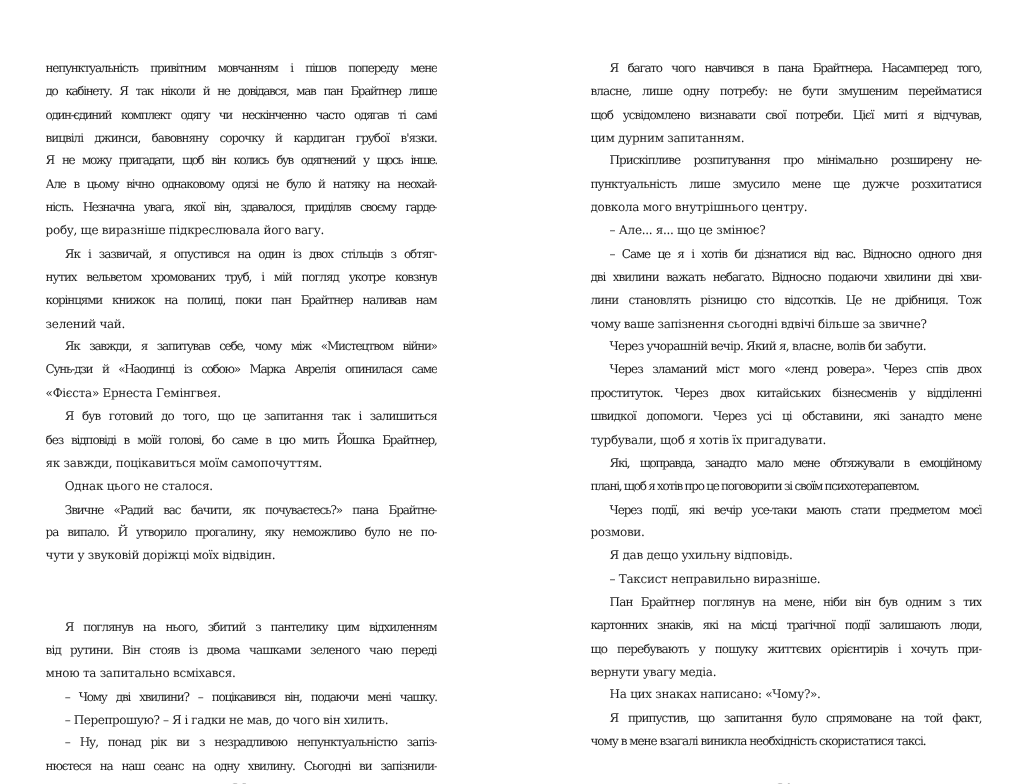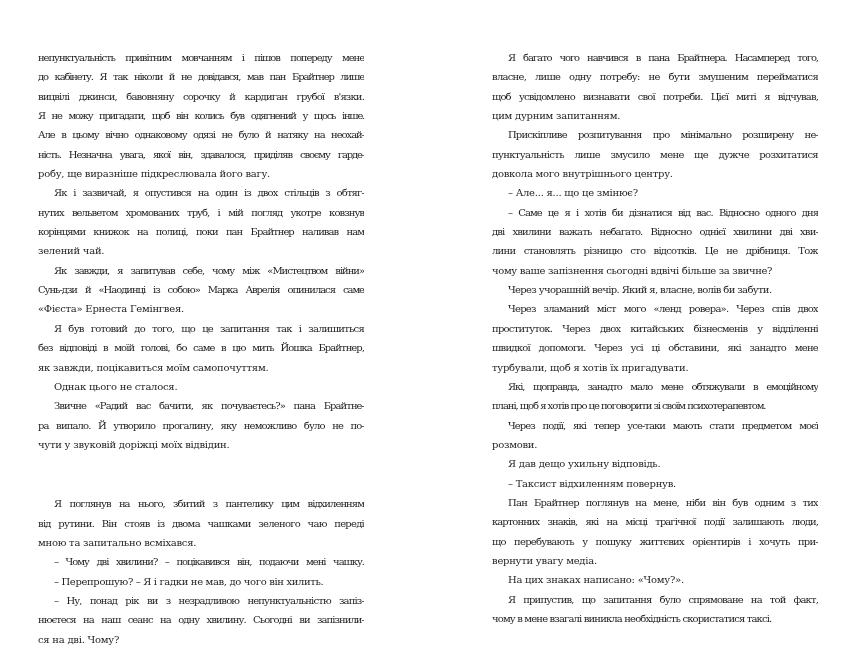--- a/index.html
+++ b/index.html
@@ -17,20 +17,21 @@
   .left .page-number { left: 180px; }
   .right .page-number { left: 206px; }
 </style>
 </head>
 <body>
 
 <div class="page left">
   <div class="text-block" id="left-text">
       <div class="line" style="letter-spacing: -1.05px;">непунктуальність привітним мовчанням і пішов попереду мене</div>
       <div class="line" style="letter-spacing: -1.15px;">до кабінету. Я так ніколи й не довідався, мав пан Брайтнер лише</div>
+      <div class="line" style="letter-spacing: -1.15px;">один-єдиний комплект одягу чи нескінченно часто одягав ті самі</div>
       <div class="line" style="letter-spacing: -0.85px;">вицвілі джинси, бавовняну сорочку й кардиган грубої в'язки.</div>
       <div class="line" style="letter-spacing: -1.25px;">Я не можу пригадати, щоб він колись був одягнений у щось інше.</div>
       <div class="line" style="letter-spacing: -1.05px;">Але в цьому вічно однаковому одязі не було й натяку на неохай-</div>
       <div class="line" style="letter-spacing: -1.15px;">ність. Незначна увага, якої він, здавалося, приділяв своєму гарде-</div>
       <div class="line last">робу, ще виразніше підкреслювала його вагу.</div>
       <div class="line indent" style="letter-spacing: -0.85px;">Як і зазвичай, я опустився на один із двох стільців з обтяг-</div>
       <div class="line" style="letter-spacing: -0.95px;">нутих вельветом хромованих труб, і мій погляд укотре ковзнув</div>
       <div class="line" style="letter-spacing: -0.95px;">корінцями книжок на полиці, поки пан Брайтнер наливав нам</div>
       <div class="line last">зелений чай.</div>
       <div class="line indent" style="letter-spacing: -1.05px;">Як завжди, я запитував себе, чому між «Мистецтвом війни»</div>
@@ -59,34 +60,34 @@
   <div class="text-block" id="right-text">
       <div class="line indent" style="letter-spacing: -1.05px;">Я багато чого навчився в пана Брайтнера. Насамперед того,</div>
       <div class="line" style="letter-spacing: -0.75px;">власне, лише одну потребу: не бути змушеним перейматися</div>
       <div class="line" style="letter-spacing: -0.85px;">щоб усвідомлено визнавати свої потреби. Цієї миті я відчував,</div>
       <div class="line last">цим дурним запитанням.</div>
       <div class="line indent" style="letter-spacing: -0.85px;">Прискіпливе розпитування про мінімально розширену не-</div>
       <div class="line" style="letter-spacing: -0.65px;">пунктуальність лише змусило мене ще дужче розхитатися</div>
       <div class="line last">довкола мого внутрішнього центру.</div>
       <div class="line indent last">– Але... я... що це змінює?</div>
       <div class="line indent" style="letter-spacing: -0.95px;">– Саме це я і хотів би дізнатися від вас. Відносно одного дня</div>
-      <div class="line" style="letter-spacing: -0.85px;">дві хвилини важать небагато. Відносно однієї хвилини дві хви-</div>
+      <div class="line" style="letter-spacing: -0.85px;">дві хвилини важать небагато. Відносно подаючи хвилини дві хви-</div>
       <div class="line" style="letter-spacing: -0.75px;">лини становлять різницю сто відсотків. Це не дрібниця. Тож</div>
       <div class="line last" style="letter-spacing: -0.35px;">чому ваше запізнення сьогодні вдвічі більше за звичне?</div>
       <div class="line indent last" style="letter-spacing: -0.65px;">Через учорашній вечір. Який я, власне, волів би забути.</div>
       <div class="line indent" style="letter-spacing: -0.75px;">Через зламаний міст мого «ленд ровера». Через спів двох</div>
       <div class="line" style="letter-spacing: -0.75px;">проституток. Через двох китайських бізнесменів у відділенні</div>
       <div class="line" style="letter-spacing: -0.75px;">швидкої допомоги. Через усі ці обставини, які занадто мене</div>
       <div class="line last">турбували, щоб я хотів їх пригадувати.</div>
       <div class="line indent" style="letter-spacing: -1.05px;">Які, щоправда, занадто мало мене обтяжували в емоційному</div>
       <div class="line last" style="letter-spacing: -1.05px;">плані, щоб я хотів про це поговорити зі своїм психотерапевтом.</div>
-      <div class="line indent" style="letter-spacing: -0.95px;">Через події, які тепер усе-таки мають стати предметом моєї</div>
+      <div class="line indent" style="letter-spacing: -0.95px;">Через події, які вечір усе-таки мають стати предметом моєї</div>
       <div class="line last">розмови.</div>
       <div class="line indent last">Я дав дещо ухильну відповідь.</div>
-      <div class="line indent last">– Таксист відхиленням повернув.</div>
+      <div class="line indent last">– Таксист неправильно виразніше.</div>
       <div class="line indent" style="letter-spacing: -0.75px;">Пан Брайтнер поглянув на мене, ніби він був одним з тих</div>
       <div class="line" style="letter-spacing: -0.95px;">картонних знаків, які на місці трагічної події залишають люди,</div>
       <div class="line" style="letter-spacing: -0.75px;">що перебувають у пошуку життєвих орієнтирів і хочуть при-</div>
       <div class="line last">вернути увагу медіа.</div>
       <div class="line indent last">На цих знаках написано: «Чому?».</div>
       <div class="line indent" style="letter-spacing: -0.85px;">Я припустив, що запитання було спрямоване на той факт,</div>
       <div class="line last" style="letter-spacing: -0.85px;">чому в мене взагалі виникла необхідність скористатися таксі.</div>
     </div>
   <div class="page-number">21</div>
 </div>

